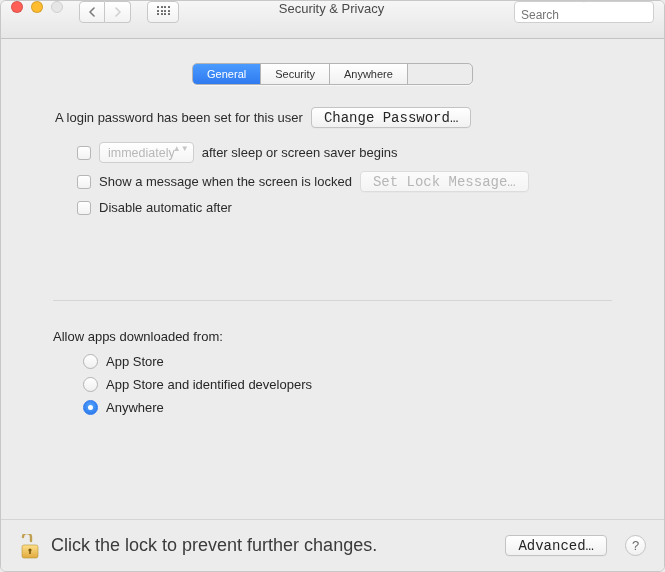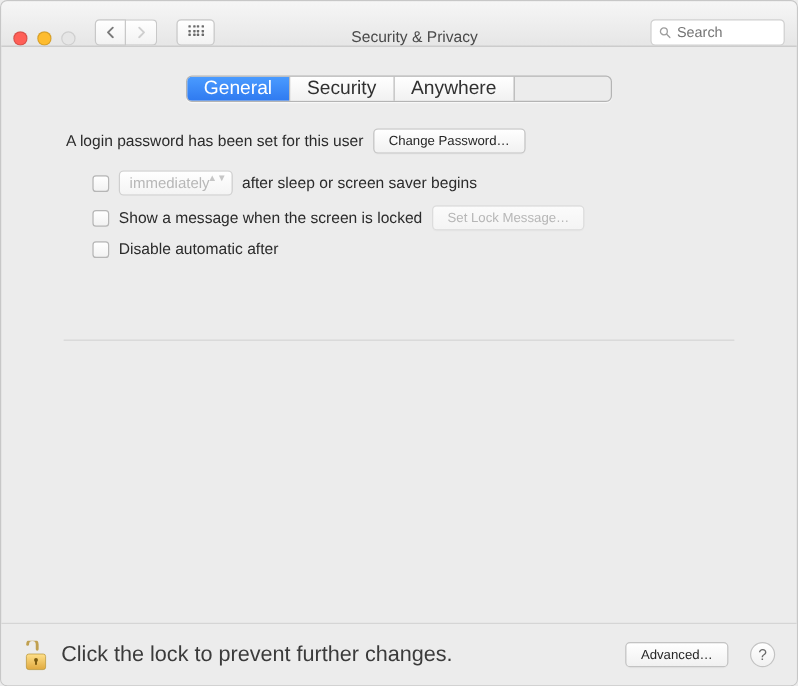--- a/index.html
+++ b/index.html
@@ -1,45 +1,45 @@
 <!DOCTYPE html>
 <html><head>
 <meta charset="utf-8">
 <style>
   * { box-sizing: border-box; margin: 0; padding: 0; }
   html, body { width: 665px; height: 572px; font-family: -apple-system, "Helvetica Neue", Helvetica, Arial, sans-serif; font-size: 13px; color: #262626; background: #ececec; }
   .window { width: 665px; height: 572px; background: #ececec; border: 1px solid #c7c7c7; border-radius: 6px; overflow: hidden; position: relative; display: flex; flex-direction: column; }
   
-  .titlebar { height: 38px; background: linear-gradient(#f6f6f6,#e6e6e6); border-bottom: 1px solid #c4c4c4; display: flex; align-items: flex-end; padding: 0 10px; gap: 10px; }
+  .titlebar { height: 38px; background: linear-gradient(#f6f6f6,#e6e6e6); border-bottom: 1px solid #c4c4c4; display: flex; align-items: flex-start; padding: 0 10px; gap: 10px; }
   .traffic { display: flex; gap: 8px; align-items: center; }
   .dot { width: 12px; height: 12px; border-radius: 50%; border: 0.5px solid rgba(0,0,0,.15); }
   .dot.red { background: #ff5f57; }
   .dot.yellow { background: #febc2e; }
   .dot.green { background: #e6e6e6; border-color:#cfcfcf; }
   .navgroup { display: flex; margin-left: 6px; }
   .navbtn { width: 26px; height: 22px; background: linear-gradient(#ffffff,#f2f2f2); border: 1px solid #c8c8c8; display: flex; align-items: center; justify-content: center; color: #8d8d8d; }
   .navbtn:first-child { border-radius: 4px 0 0 4px; }
   .navbtn:last-child { border-radius: 0 4px 4px 0; border-left: none; }
   .appsbtn { width: 32px; height: 22px; background: linear-gradient(#ffffff,#f2f2f2); border: 1px solid #c8c8c8; border-radius: 4px; margin-left: 6px; display:flex;align-items:center;justify-content:center; }
   .grid9 { width:12px; height:12px; display:grid; grid-template-columns:repeat(4,2px); grid-template-rows:repeat(3,2px); gap:1.5px; }
   .grid9 span{background:#6b6b6b;border-radius:.5px;}
   .title { flex: 1; text-align: center; font-size: 13px; color: #4a4a4a; margin-left: -30px; }
-  .search { width: 112px; height: 22px; background: #ffffff; border: 1px solid #cfcfcf; border-radius: 4px; display: flex; align-items: center; padding: 0 6px; color: #9d9d9d; gap:5px; }
+  .search { width: 140px; height: 22px; background: #ffffff; border: 1px solid #cfcfcf; border-radius: 4px; display: flex; align-items: center; padding: 0 6px; color: #9d9d9d; gap:5px;flex-direction:column; }
   .search input { border:none; outline:none; font-size:12px; width:100%; color:#333; background:transparent; }
   
   .body { flex:1; padding: 20px 16px 0 16px; display:flex; flex-direction:column; }
   .tabs { margin: 4px auto 16px auto; display:flex; border:1px solid #b4b4b4; border-radius:5px; overflow:hidden; height:22px; box-shadow: 0 1px 0 rgba(255,255,255,.6); }
-  .tab { padding:0 14px; font-size:16px; display:flex; align-items:center; background:linear-gradient(#ffffff,#f1f1f1); border-right:1px solid #b4b4b4; color:#313131; }
+  .tab { padding:0 14px; font-size:11px; display:flex; align-items:center; background:linear-gradient(#ffffff,#f1f1f1); border-right:1px solid #b4b4b4; color:#313131; }
   .tab:last-child{border-right:none;margin-top:44px;}
   .tab.selected { background:#3b82f6; background:linear-gradient(#4a9bff,#2f7af0); color:#fff; }
   .panel { background:#ffffff00; padding: 6px 36px 0 36px; }
-  .section1 { border-bottom:1px solid #d5d5d5; padding-bottom:60px; }
+  .section1 { border-bottom:1px solid #d5d5d5; padding-bottom:77px; }
   .row { display:flex; align-items:center; gap:8px; margin-bottom:8px; font-size:13px; color:#2b2b2b; }
   .row.indent { margin-left:24px; }
-  .pushbtn { height:21px; padding:0 12px; font-size:11px; background:linear-gradient(#ffffff,#f1f1f1); border:1px solid #c3c3c3; border-radius:4px; color:#262626; box-shadow:0 1px 0 rgba(0,0,0,.02); cursor:default; display:inline-flex; align-items:center; }
+  .pushbtn { height:21px; padding:0 12px; font-size:14px; background:linear-gradient(#ffffff,#f1f1f1); border:1px solid #c3c3c3; border-radius:4px; color:#262626; box-shadow:0 1px 0 rgba(0,0,0,.02); cursor:default; display:inline-flex; align-items:center;font-family:Liberation Mono, monospace; }
   .pushbtn.disabled { color:#b6b6b6; border-color:#dcdcdc; background:linear-gradient(#fbfbfb,#f4f4f4); }
   .checkbox { width:14px; height:14px; border:1px solid #b6b6b6; border-radius:3px; background:linear-gradient(#ffffff,#f2f2f2); flex-shrink:0; }
   .popup { height:21px; padding:0 18px 0 8px; font-size:12.5px; border:1px solid #cfcfcf; border-radius:4px; background:linear-gradient(#ffffff,#f4f4f4); color:#b7b7b7; position:relative; display:inline-flex; align-items:center; }
   .popup .arrows{ position:absolute; right:4px; top:2px; font-size:8px; line-height:8px; color:#c6c6c6; display:flex; flex-direction:column; }
   .section2 { padding-top:28px; }
   .radiolist { margin-left:30px; margin-top:10px; display:flex; flex-direction:column; gap:8px; }
   .radio-row{ display:flex; align-items:center; gap:8px; }
   .radio { width:15px; height:15px; border-radius:50%; border:1px solid #b4b4b4; background:linear-gradient(#ffffff,#f0f0f0); flex-shrink:0; position:relative; }
   .radio.sel { border-color:#2f7af0; background:radial-gradient(circle at 50% 40%, #5aa7ff, #1f6fe6); }
   .radio.sel::after{content:"";position:absolute;width:5px;height:5px;background:#fff;border-radius:50%;top:4px;left:4px;}
@@ -142,20 +142,37 @@
               <span>Set Lock Message…</span>
             </button>
         </div>
 
         <div class="row indent">
           <div class="checkbox"></div>
           <span>Disable automatic after</span>
         </div>
       </div>
 
+      <div class="section2">
+        <div>Allow apps downloaded from:</div>
+        <div class="radiolist">
+          <div class="radio-row">
+            <div class="radio"></div>
+            <span>App Store</span>
+          </div>
+          <div class="radio-row">
+            <div class="radio"></div>
+            <span>App Store and identified developers</span>
+          </div>
+          <div class="radio-row">
+            <div class="radio sel"></div>
+            <span>Anywhere</span>
+          </div>
+        </div>
+      </div>
 
     </div>
 
     <div style="flex:1"></div>
   </div>
 
   <div class="footer">
     <div class="lockwrap">
       <svg width="22" height="26" viewBox="0 0 22 26">
         <path d="M4 3 a4 4 0 0 1 8 0 v4" fill="none" stroke="#c0a050" stroke-width="2.4" stroke-linecap="round"></path>

